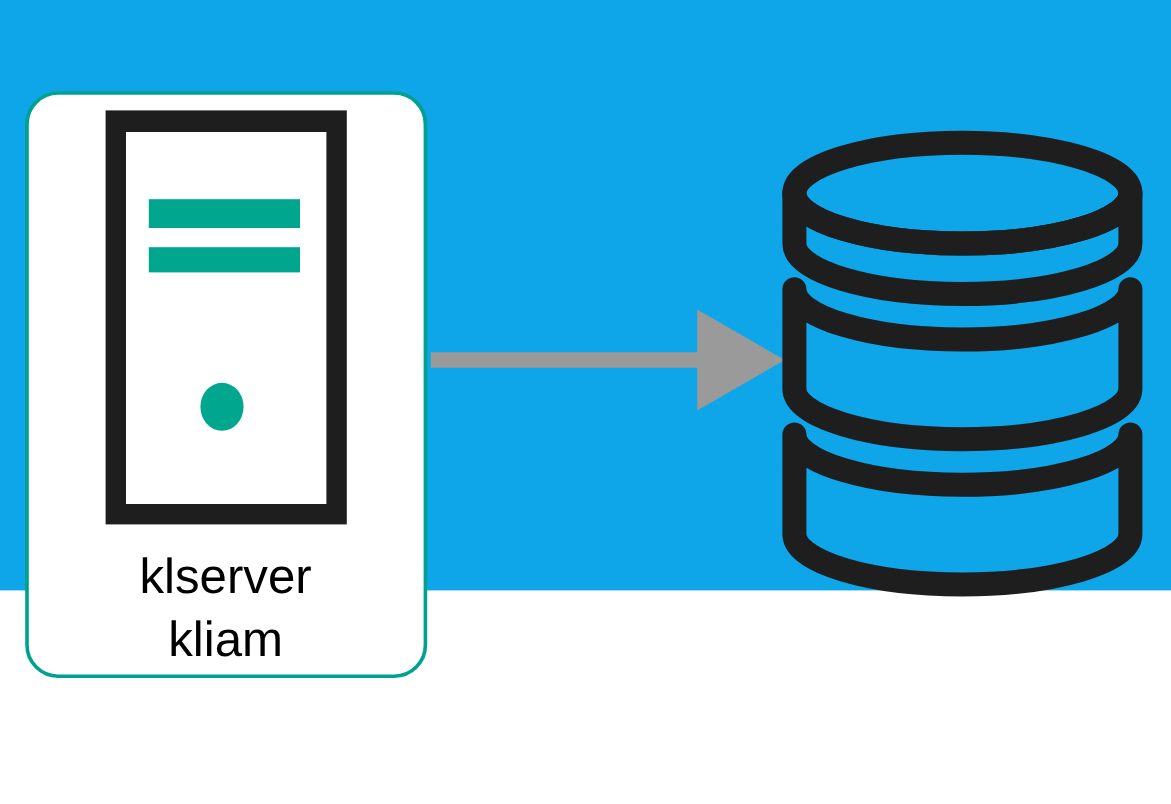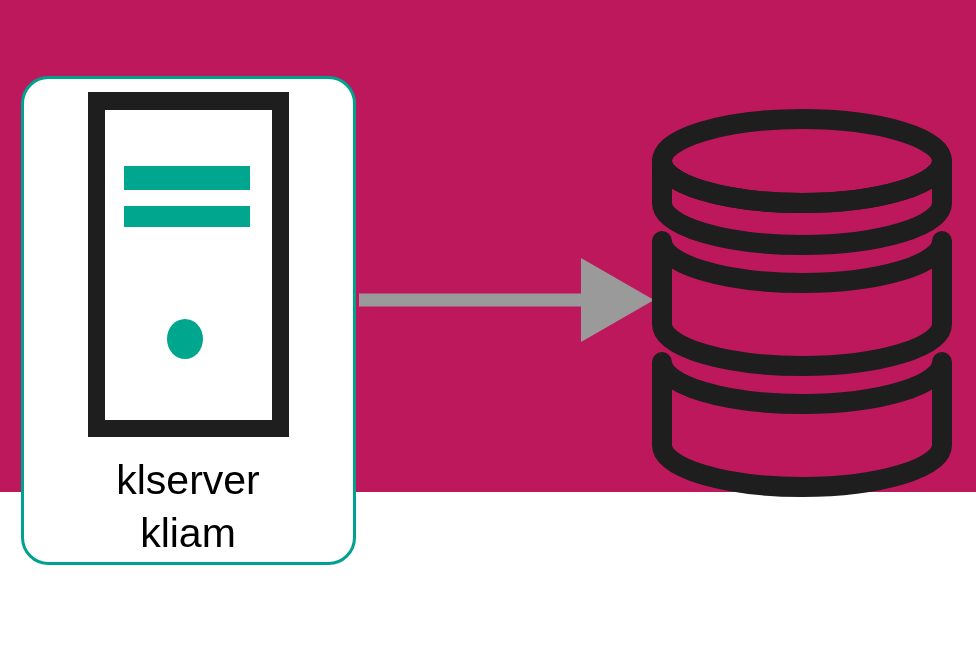--- a/index.html
+++ b/index.html
@@ -11,21 +11,21 @@
   body {
     width: 976px;
     height: 670px;
     overflow: hidden;
     font-family: "Liberation Sans", "DejaVu Sans", sans-serif;
   }
   #diagram-canvas {
     position: relative;
     width: 976px;
     height: 492px;
-    background: #be185d;
+    background: #0ea5e9;
   }
   #diagram-svg {
     position: absolute;
     top: 0;
     left: 0;
     width: 976px;
     height: 670px;
     display: block;
   }
   .node-label {

